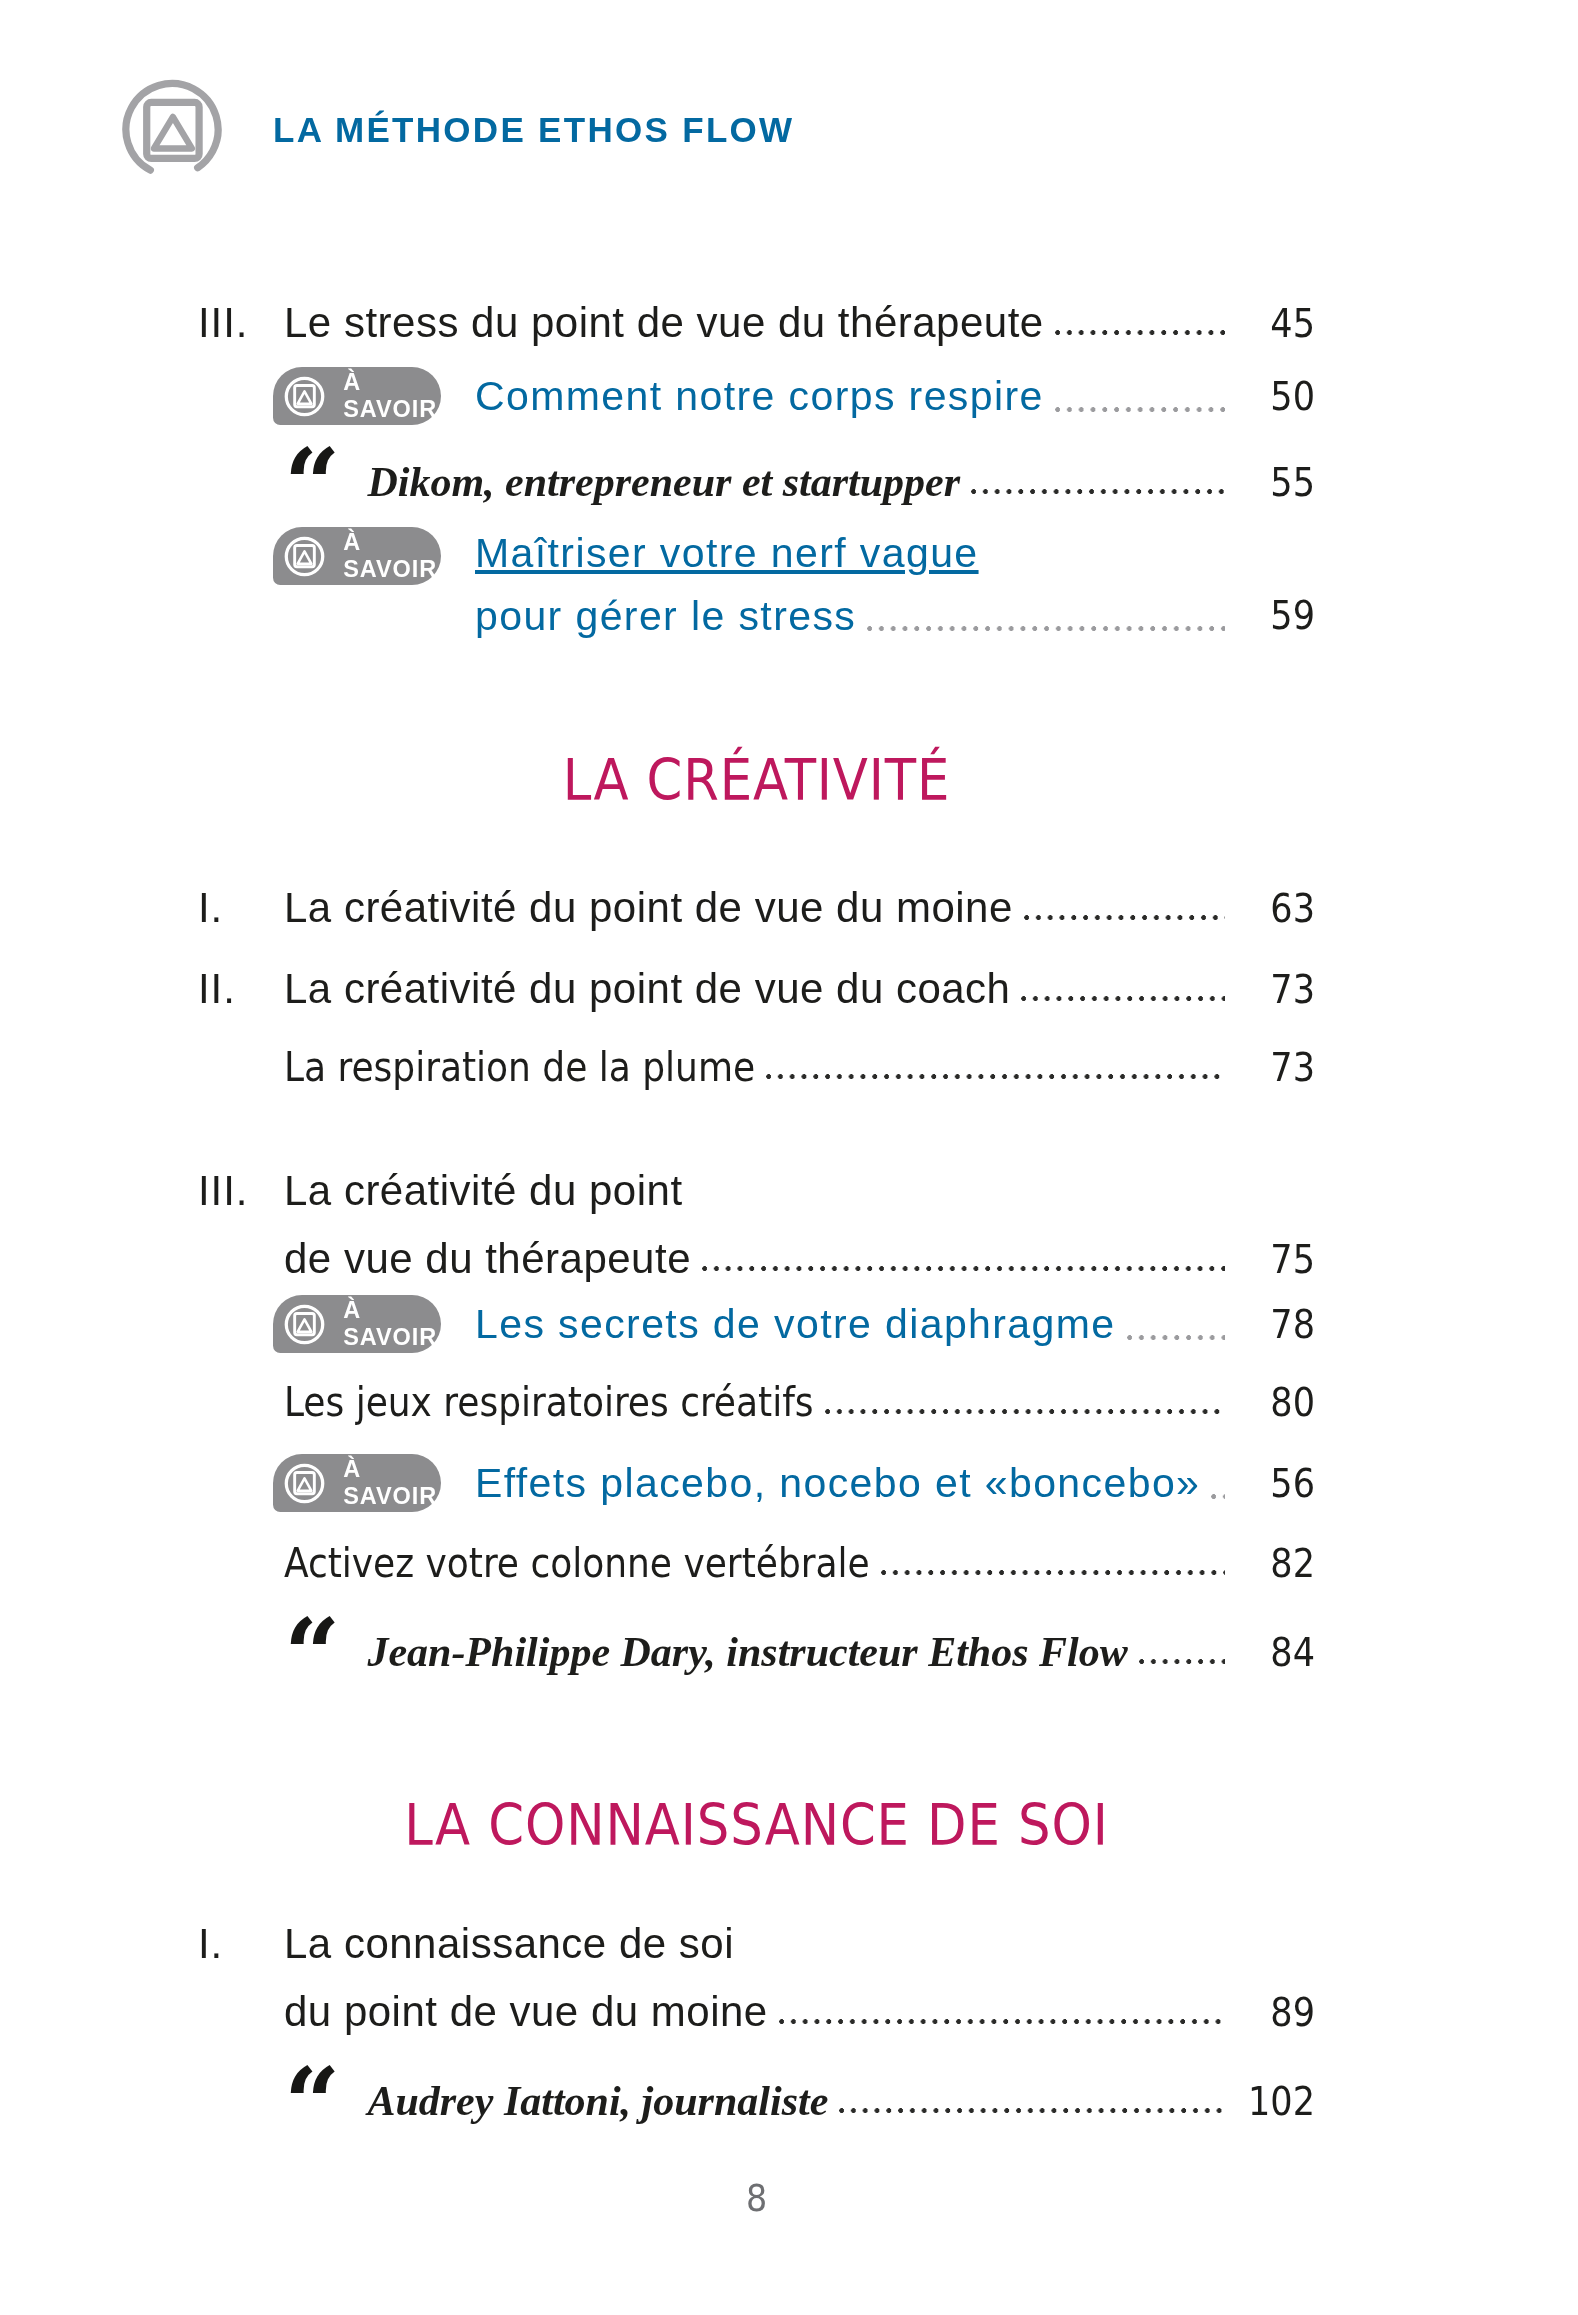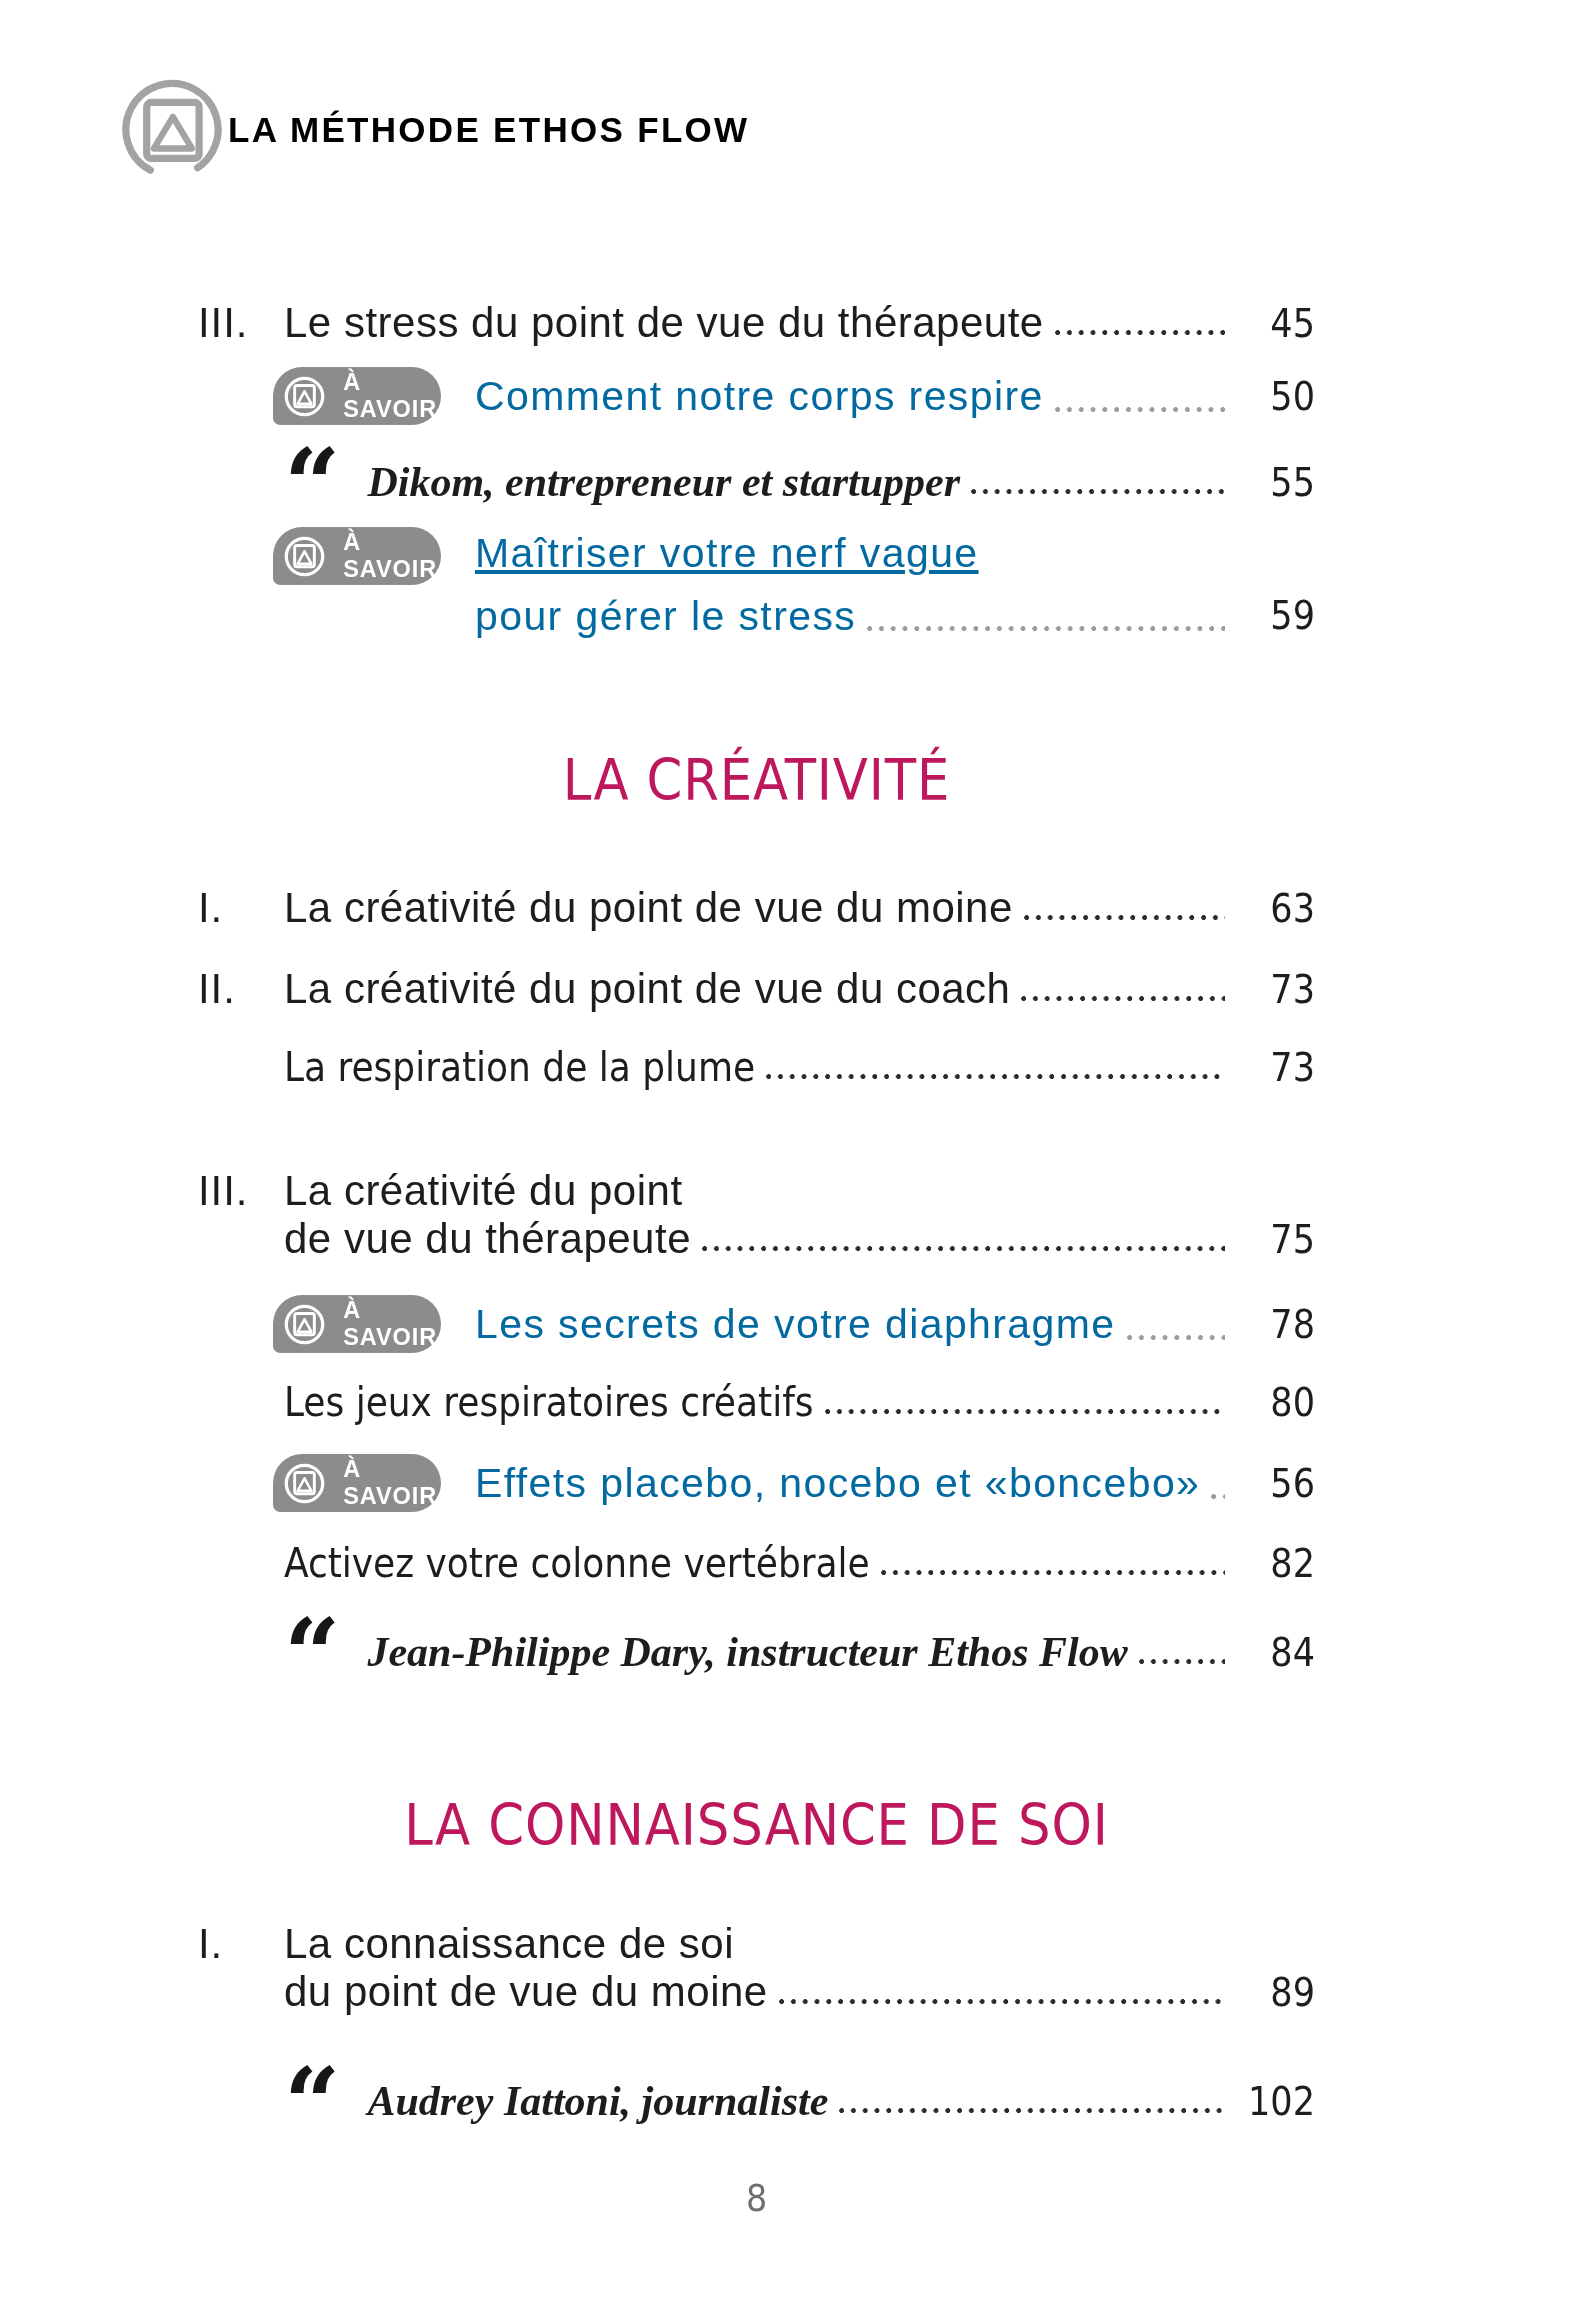--- a/index.html
+++ b/index.html
@@ -8,22 +8,23 @@
     width:1579px;height:2316px;
     background:#ffffff;
     font-family:"Liberation Sans",sans-serif;
     color:#1d1d1b;
     overflow:hidden;
   }
   
   .header{position:absolute;top:76px;left:116px;display:flex;align-items:center;}
   .header .logo{width:112px;height:107px;flex:0 0 auto;}
   .header .htitle{
+    margin-left:45px;
     font-size:35px;letter-spacing:2.3px;font-weight:bold;
-    color:#000000;
+    color:#0369a1;
     font-stretch:semi-condensed;
   }
   
   .toc{position:absolute;left:198px;top:0;width:1117px;height:2316px;}
   .row{position:absolute;left:0;width:100%;display:flex;align-items:baseline;}
   .num{flex:0 0 86px;font-size:42px;letter-spacing:0.9px;}
   .t{font-size:42px;letter-spacing:0.5px;white-space:nowrap;}
   .pg{flex:0 0 76px;text-align:right;font-size:39px;color:#1d1d1b;
       font-family:"DejaVu Sans",sans-serif;font-stretch:condensed;}
   .leader{
@@ -61,21 +62,21 @@
     font-size:98px;line-height:0;position:relative;top:0.22em;
     margin-right:27px;color:#171715;
   }
   .quote .t{
     font-family:"Liberation Serif",serif;font-style:italic;font-weight:bold;
     font-size:42px;letter-spacing:0;
   }
   
   .main2{flex-direction:column;align-items:stretch;}
   .main2 .line{display:flex;align-items:baseline;}
-  .main2 .line + .line{}
+  .main2 .line + .line{margin-top:20px;}
   
   .heading{
     position:absolute;left:0;width:100%;text-align:center;
     font-family:"DejaVu Sans",sans-serif;font-stretch:condensed;
     font-size:57px;font-weight:400;letter-spacing:0.9px;color:#be185d;
     white-space:nowrap;
   }
   
   .footer-page{
     position:absolute;left:0;width:100%;text-align:center;

